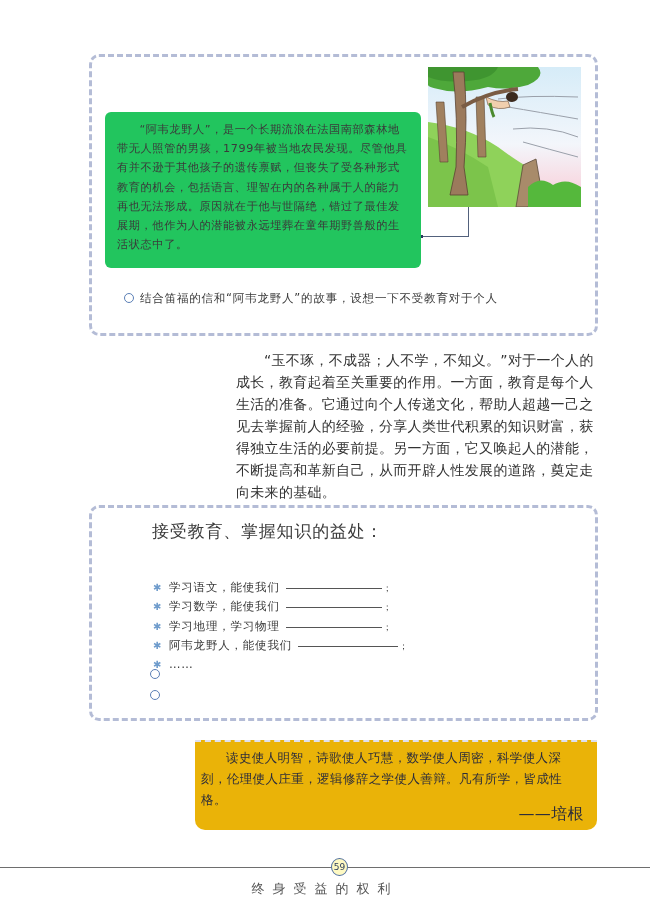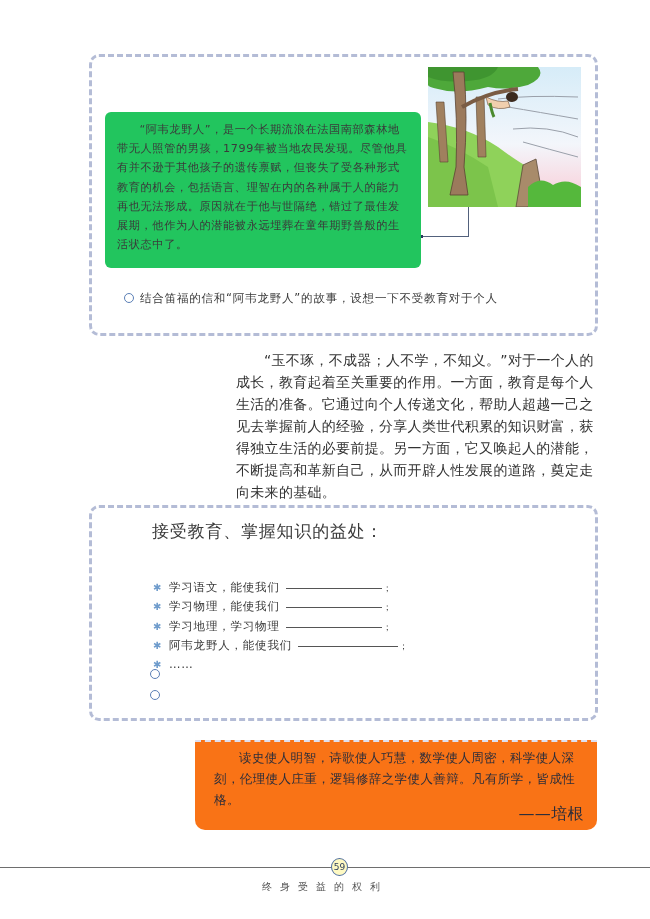--- a/index.html
+++ b/index.html
@@ -102,28 +102,28 @@
     .blank.wide { width: 100px; }
     .semi { font-size: 9px; margin-left: 1px; }
 
     #q2 { left: 150px; top: 667px; }
     #q3 { left: 150px; top: 688px; }
 
     .quote-box {
       position: absolute;
       left: 195px; top: 740px;
       width: 402px; height: 90px;
-      background: #f97316;
+      background: #eab308;
       border-radius: 0 0 10px 10px;
       border-top: 2px dashed #dde0f2;
       font-family: "DejaVu Sans", sans-serif;
       font-size: 12.5px;
       line-height: 21px;
       color: #2e2e3a;
-      padding: 5px 12px 0 19px;
+      padding: 5px 12px 0 6px;
       letter-spacing: 0.4px;
     }
     .quote-box .qtext { text-indent: 2em; }
     .quote-author {
       position: absolute; right: 13px; bottom: 6px;
       font-size: 16px; color: #2e2e3a;
     }
 
     .footer-line {
       position: absolute; left: 0; top: 867px;
@@ -136,21 +136,21 @@
       background: #fef9c3;
       border: 1px solid #4f6e9e;
       font-family: "DejaVu Sans", sans-serif;
       font-size: 9px; color: #2c3e5c;
       text-align: center; line-height: 16px;
     }
     .footer-title {
       position: absolute; left: 232px; top: 880px;
       width: 186px; text-align: center;
       font-family: "DejaVu Sans", sans-serif;
-      font-size: 10px; color: #555;
+      font-size: 13px; color: #555;
       letter-spacing: 8px;
     }
   </style>
 </head>
 <body>
 
 <div id="box1" class="dash-box"></div>
 
 <div class="illustration">
   <svg width="153" height="140" viewBox="0 0 153 140">
@@ -197,21 +197,21 @@
 
 <div id="box2" class="dash-box"></div>
 
 <div class="benefit-title">接受教育、掌握知识的益处：</div>
 
 <ul class="benefit-list">
   <li>
     <span class="star">✱</span><span>学习语文，能使我们</span><span class="blank"></span><span class="semi">；</span>
   </li>
   <li>
-    <span class="star">✱</span><span>学习物理，能使我们</span><span class="blank"></span><span class="semi">；</span>
+    <span class="star">✱</span><span>学习数学，能使我们</span><span class="blank"></span><span class="semi">；</span>
   </li>
   <li>
     <span class="star">✱</span><span>学习地理，学习物理</span><span class="blank"></span><span class="semi">；</span>
   </li>
   <li>
     <span class="star">✱</span><span>阿韦龙野人，能使我们</span><span class="blank wide"></span><span class="semi">；</span>
   </li>
   <li>
     <span class="star">✱</span><span>……</span>
   </li>

